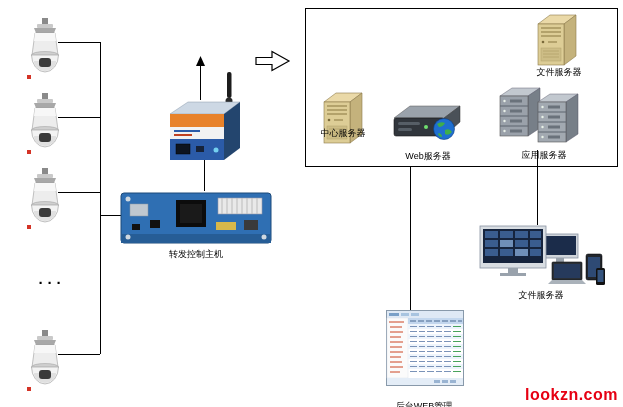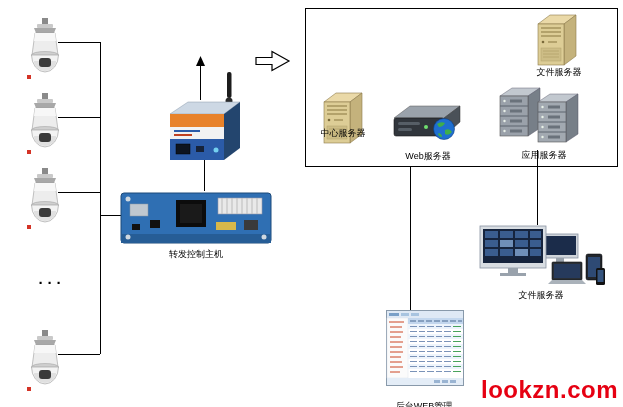--- a/index.html
+++ b/index.html
@@ -6,21 +6,21 @@
   html,body { background:#ffffff; }
   body { font-family:"Liberation Sans","DejaVu Sans",sans-serif; }
   #canvas{ position:relative; width:623px; height:407px; background:#ffffff; overflow:hidden; }
   #connectors{ position:absolute; left:0; top:0; z-index:1; }
   .node{ position:absolute; z-index:2; line-height:0; }
   .label{ position:absolute; z-index:3; font-size:9px; color:#000; text-align:center; line-height:11px; white-space:nowrap; }
   .cam-mark{ position:absolute; left:0; bottom:10px; width:4px; height:4px; background:#d43326; }
   #ellipsis{ position:absolute; left:30px; top:274px; width:44px; z-index:3;
              font-size:15px; font-weight:bold; color:#000; text-align:center; letter-spacing:4px; }
   #watermark{ position:absolute; right:5px; bottom:3px; z-index:5;
-              font-size:24px; font-weight:bold; color:#e60012; letter-spacing:0.5px;margin-top:38px; }
+              font-size:16px; font-weight:bold; color:#e60012; letter-spacing:0.5px;margin-top:38px; }
 </style>
 </head>
 <body>
 
 <div id="canvas">
 
   <svg id="connectors" width="623" height="407" viewBox="0 0 623 407">
     <g stroke="#000" stroke-width="1" fill="none">
       <path d="M100.5 42 V354"></path>
       <path d="M58 42.5 H100"></path>

